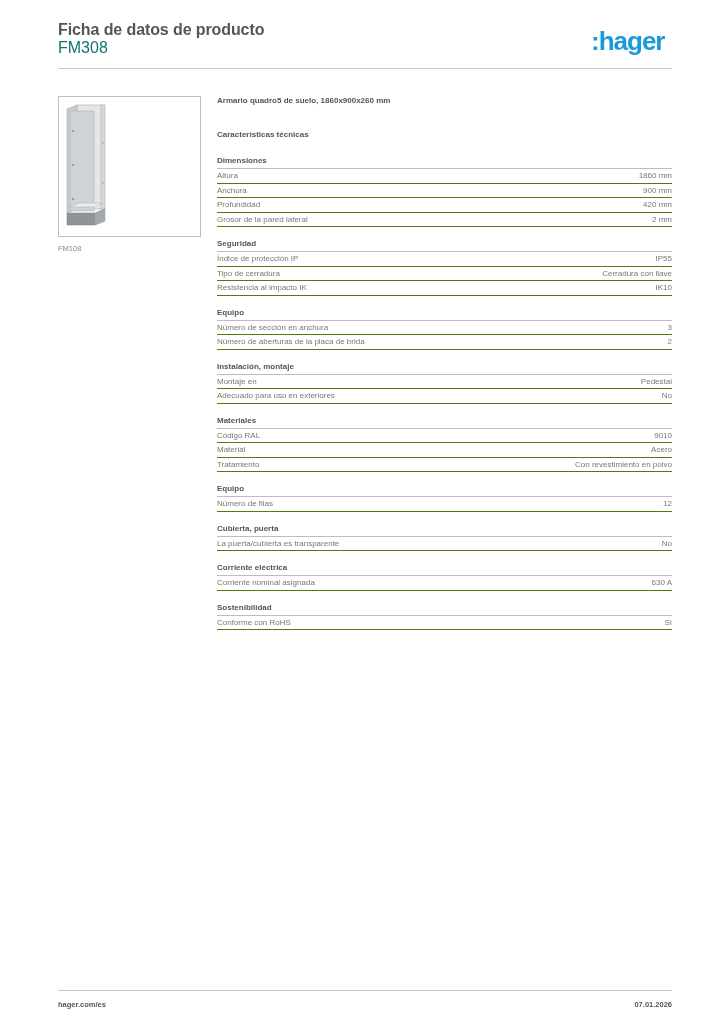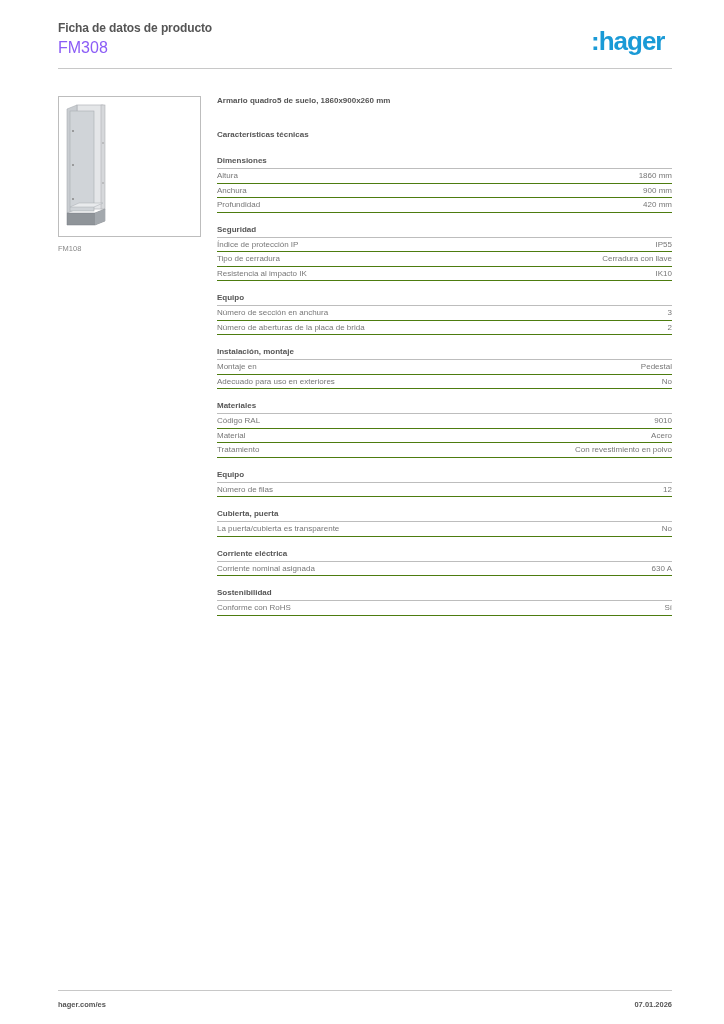--- a/index.html
+++ b/index.html
@@ -1,20 +1,20 @@
 <!DOCTYPE html>
 <html><head>
 <meta charset="utf-8">
 <style>
   * { box-sizing: border-box; margin: 0; padding: 0; }
   html, body { width: 724px; height: 1024px; background: #ffffff; overflow: hidden; }
   body { position: relative; font-family: "Liberation Sans", sans-serif; color: #555; }
 
-  .header-title { position: absolute; left: 58px; top: 21px; font-size: 12px; font-weight: bold; color: #555; letter-spacing: -0.1px; }
-  .header-code { position: absolute; left: 58px; top: 39px; font-size: 16px; color: #8b5cf6; }
+  .header-title { position: absolute; left: 58px; top: 21px; font-size: 16px; font-weight: bold; color: #555; letter-spacing: -0.1px; }
+  .header-code { position: absolute; left: 58px; top: 39px; font-size: 16px; color: #0f766e; }
   .logo { position: absolute; left: 591px; top: 26px; font-size: 26px; font-weight: bold; color: #1a9ad6; letter-spacing: -1px; line-height: 30px; }
   .header-rule { position: absolute; left: 58px; top: 68px; width: 614px; height: 1px; background: #c8c8c8; }
 
   .image-box { position: absolute; left: 58px; top: 96px; width: 143px; height: 141px; border: 1px solid #bdbdbd; background: #fff; }
   .cabinet { position: absolute; left: 6px; top: 6px; width: 42px; height: 124px; }
   .image-caption { position: absolute; left: 58px; top: 244px; font-size: 7.5px; color: #888; }
 
   .content { position: absolute; left: 217px; top: 96px; width: 455px; }
   .product-desc { font-size: 8px; font-weight: bold; color: #555; height: 14px; }
   .section-title-main { font-size: 8px; font-weight: bold; color: #555; margin-top: 20px; height: 14px; }
@@ -73,20 +73,24 @@
         <span>Altura</span>
         <span class="val">1860 mm</span>
       </div>
     <div class="row">
         <span>Anchura</span>
         <span class="val">900 mm</span>
       </div>
     <div class="row">
         <span>Profundidad</span>
         <span class="val">420 mm</span>
+      </div>
+    <div class="row">
+        <span>Grosor de la pared lateral</span>
+        <span class="val">2 mm</span>
       </div>
   </div>
 
   <div class="group">
     <div class="group-title">Seguridad</div>
     <div class="row">
         <span>Índice de protección IP</span>
         <span class="val">IP55</span>
       </div>
     <div class="row">

